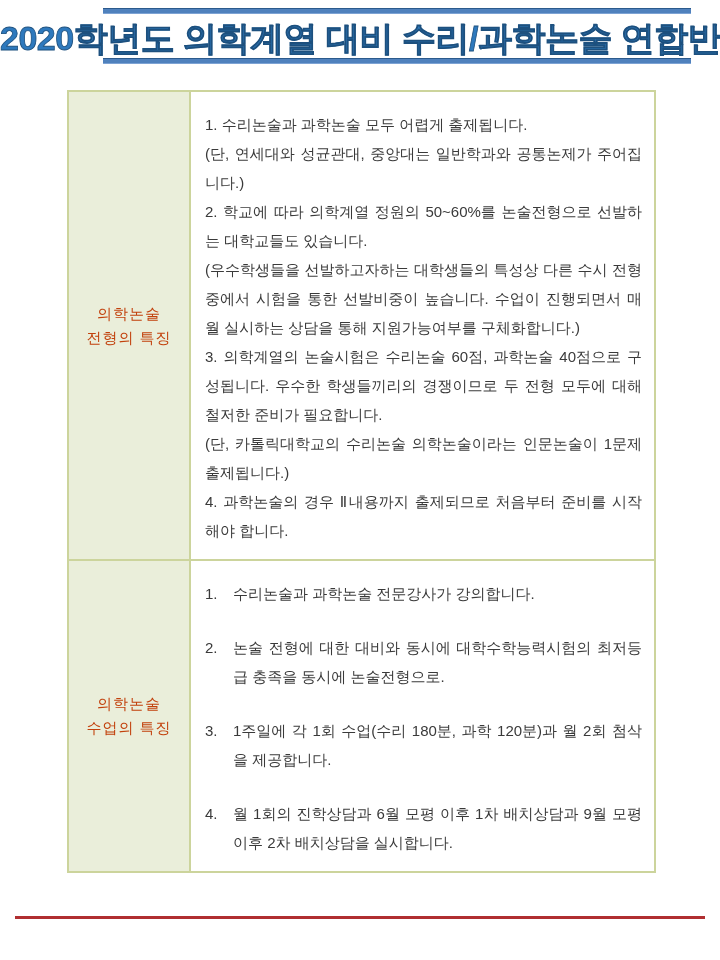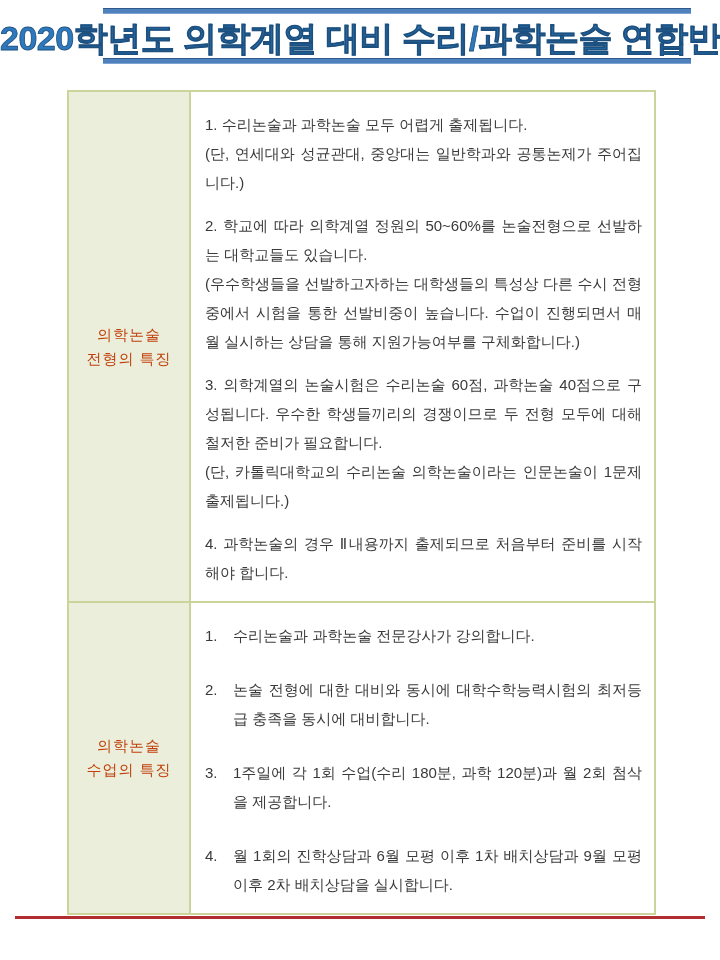--- a/index.html
+++ b/index.html
@@ -38,21 +38,21 @@
     font-size:15px; color:#c2410c; line-height:24px; letter-spacing:1px;
   }
   td.content-cell {
     background:#ffffff; vertical-align:middle;
     padding:18px 12px 14px 14px; font-size:15px; color:#3a3a3a;
     line-height:29px; text-align:justify;border-radius:6px;
   }
   tr.row-features td { height:414px; }
   tr.row-classes  td { height:269px; }
   .content-cell p { margin:0; }
-  .content-cell p.gap { margin-top:14px; }
+  .content-cell p.gap { }
   .num-item { display:flex; }
   .num-item + .num-item { margin-top:25px; }
   .num-item .num { flex:none; width:28px; }
   .num-item .itext { flex:1; text-align:justify; }
 
   
   .footer-rule {
     position:absolute; left:15px; top:916px; width:690px; height:3px; background:#b02e31;
   }
   .footer-bar {
@@ -101,21 +101,21 @@
       <div>의학논술</div>
       <div>수업의 특징</div>
     </td>
     <td class="content-cell">
       <div class="num-item">
         <span class="num">1.</span>
         <div class="itext">수리논술과 과학논술 전문강사가 강의합니다.</div>
       </div>
       <div class="num-item">
         <span class="num">2.</span>
-        <div class="itext">논술 전형에 대한 대비와 동시에 대학수학능력시험의 최저등급 충족을 동시에 대비합니다.</div>
+        <div class="itext">논술 전형에 대한 대비와 동시에 대학수학능력시험의 최저등급 충족을 동시에 논술전형으로.</div>
       </div>
       <div class="num-item">
         <span class="num">3.</span>
         <div class="itext">1주일에 각 1회 수업(수리 180분, 과학 120분)과 월 2회 첨삭을 제공합니다.</div>
       </div>
       <div class="num-item">
         <span class="num">4.</span>
         <div class="itext">월 1회의 진학상담과 6월 모평 이후 1차 배치상담과 9월 모평 이후 2차 배치상담을 실시합니다.</div>
       </div>
     </td>

